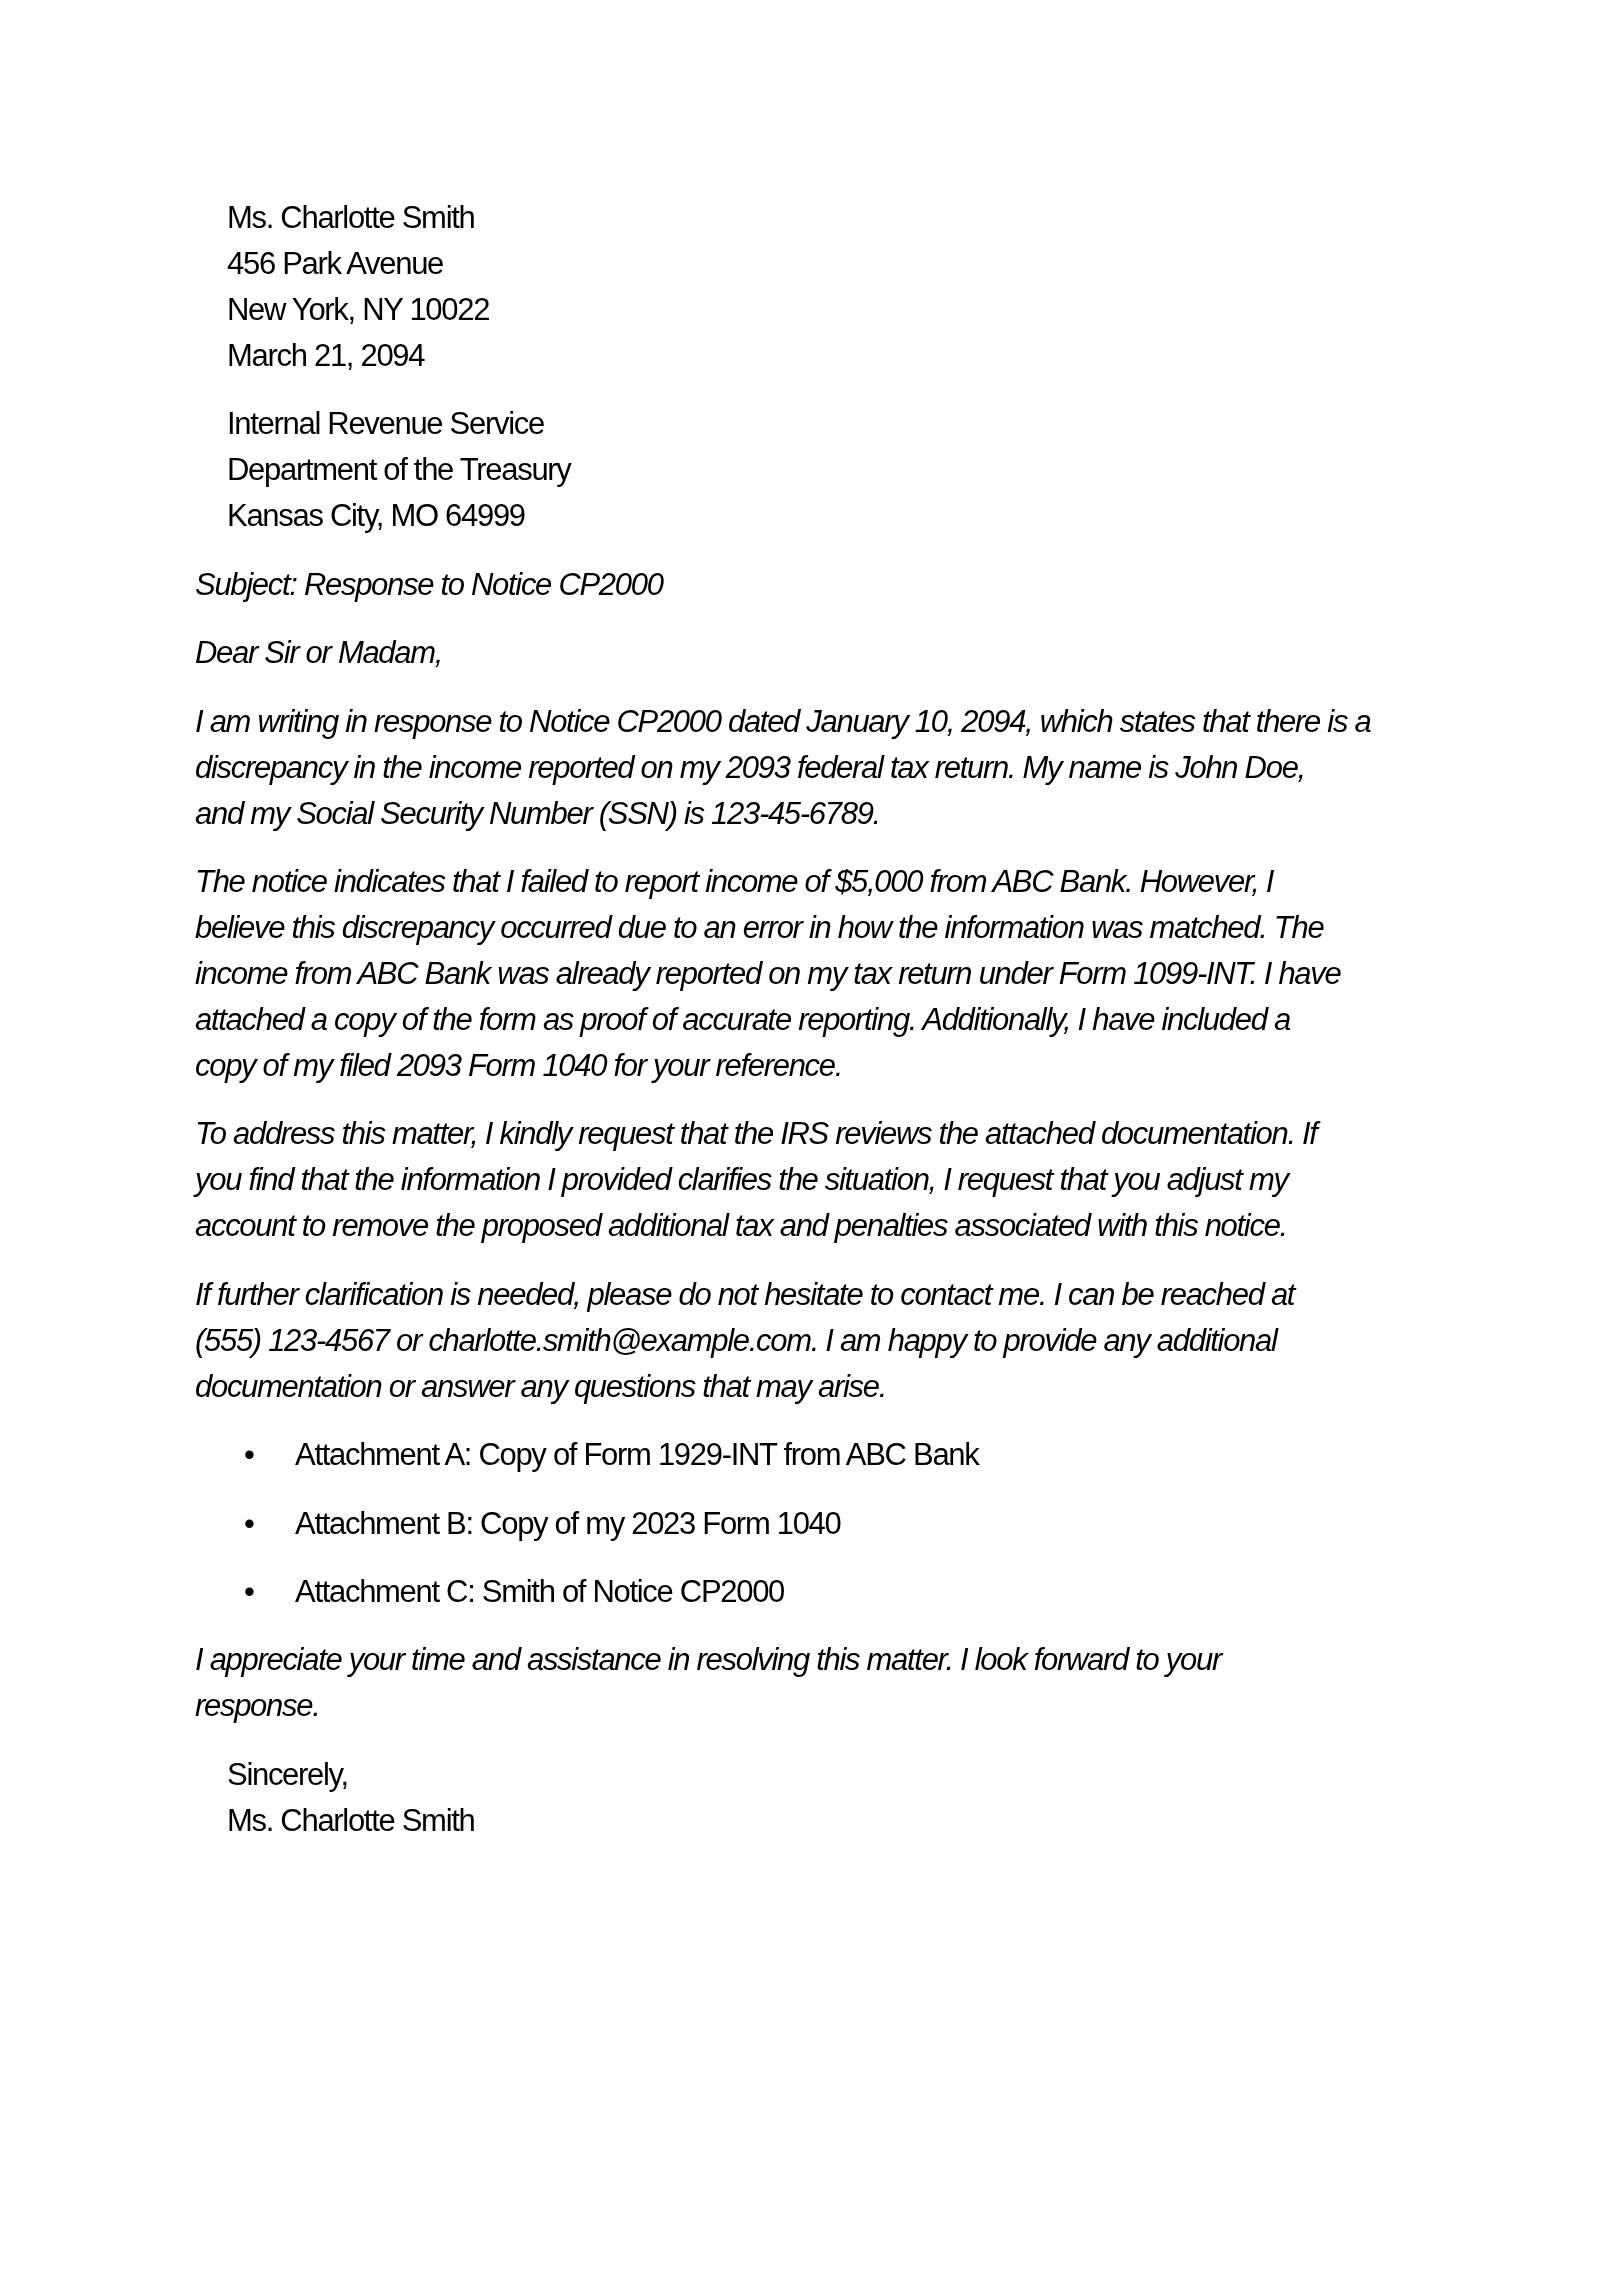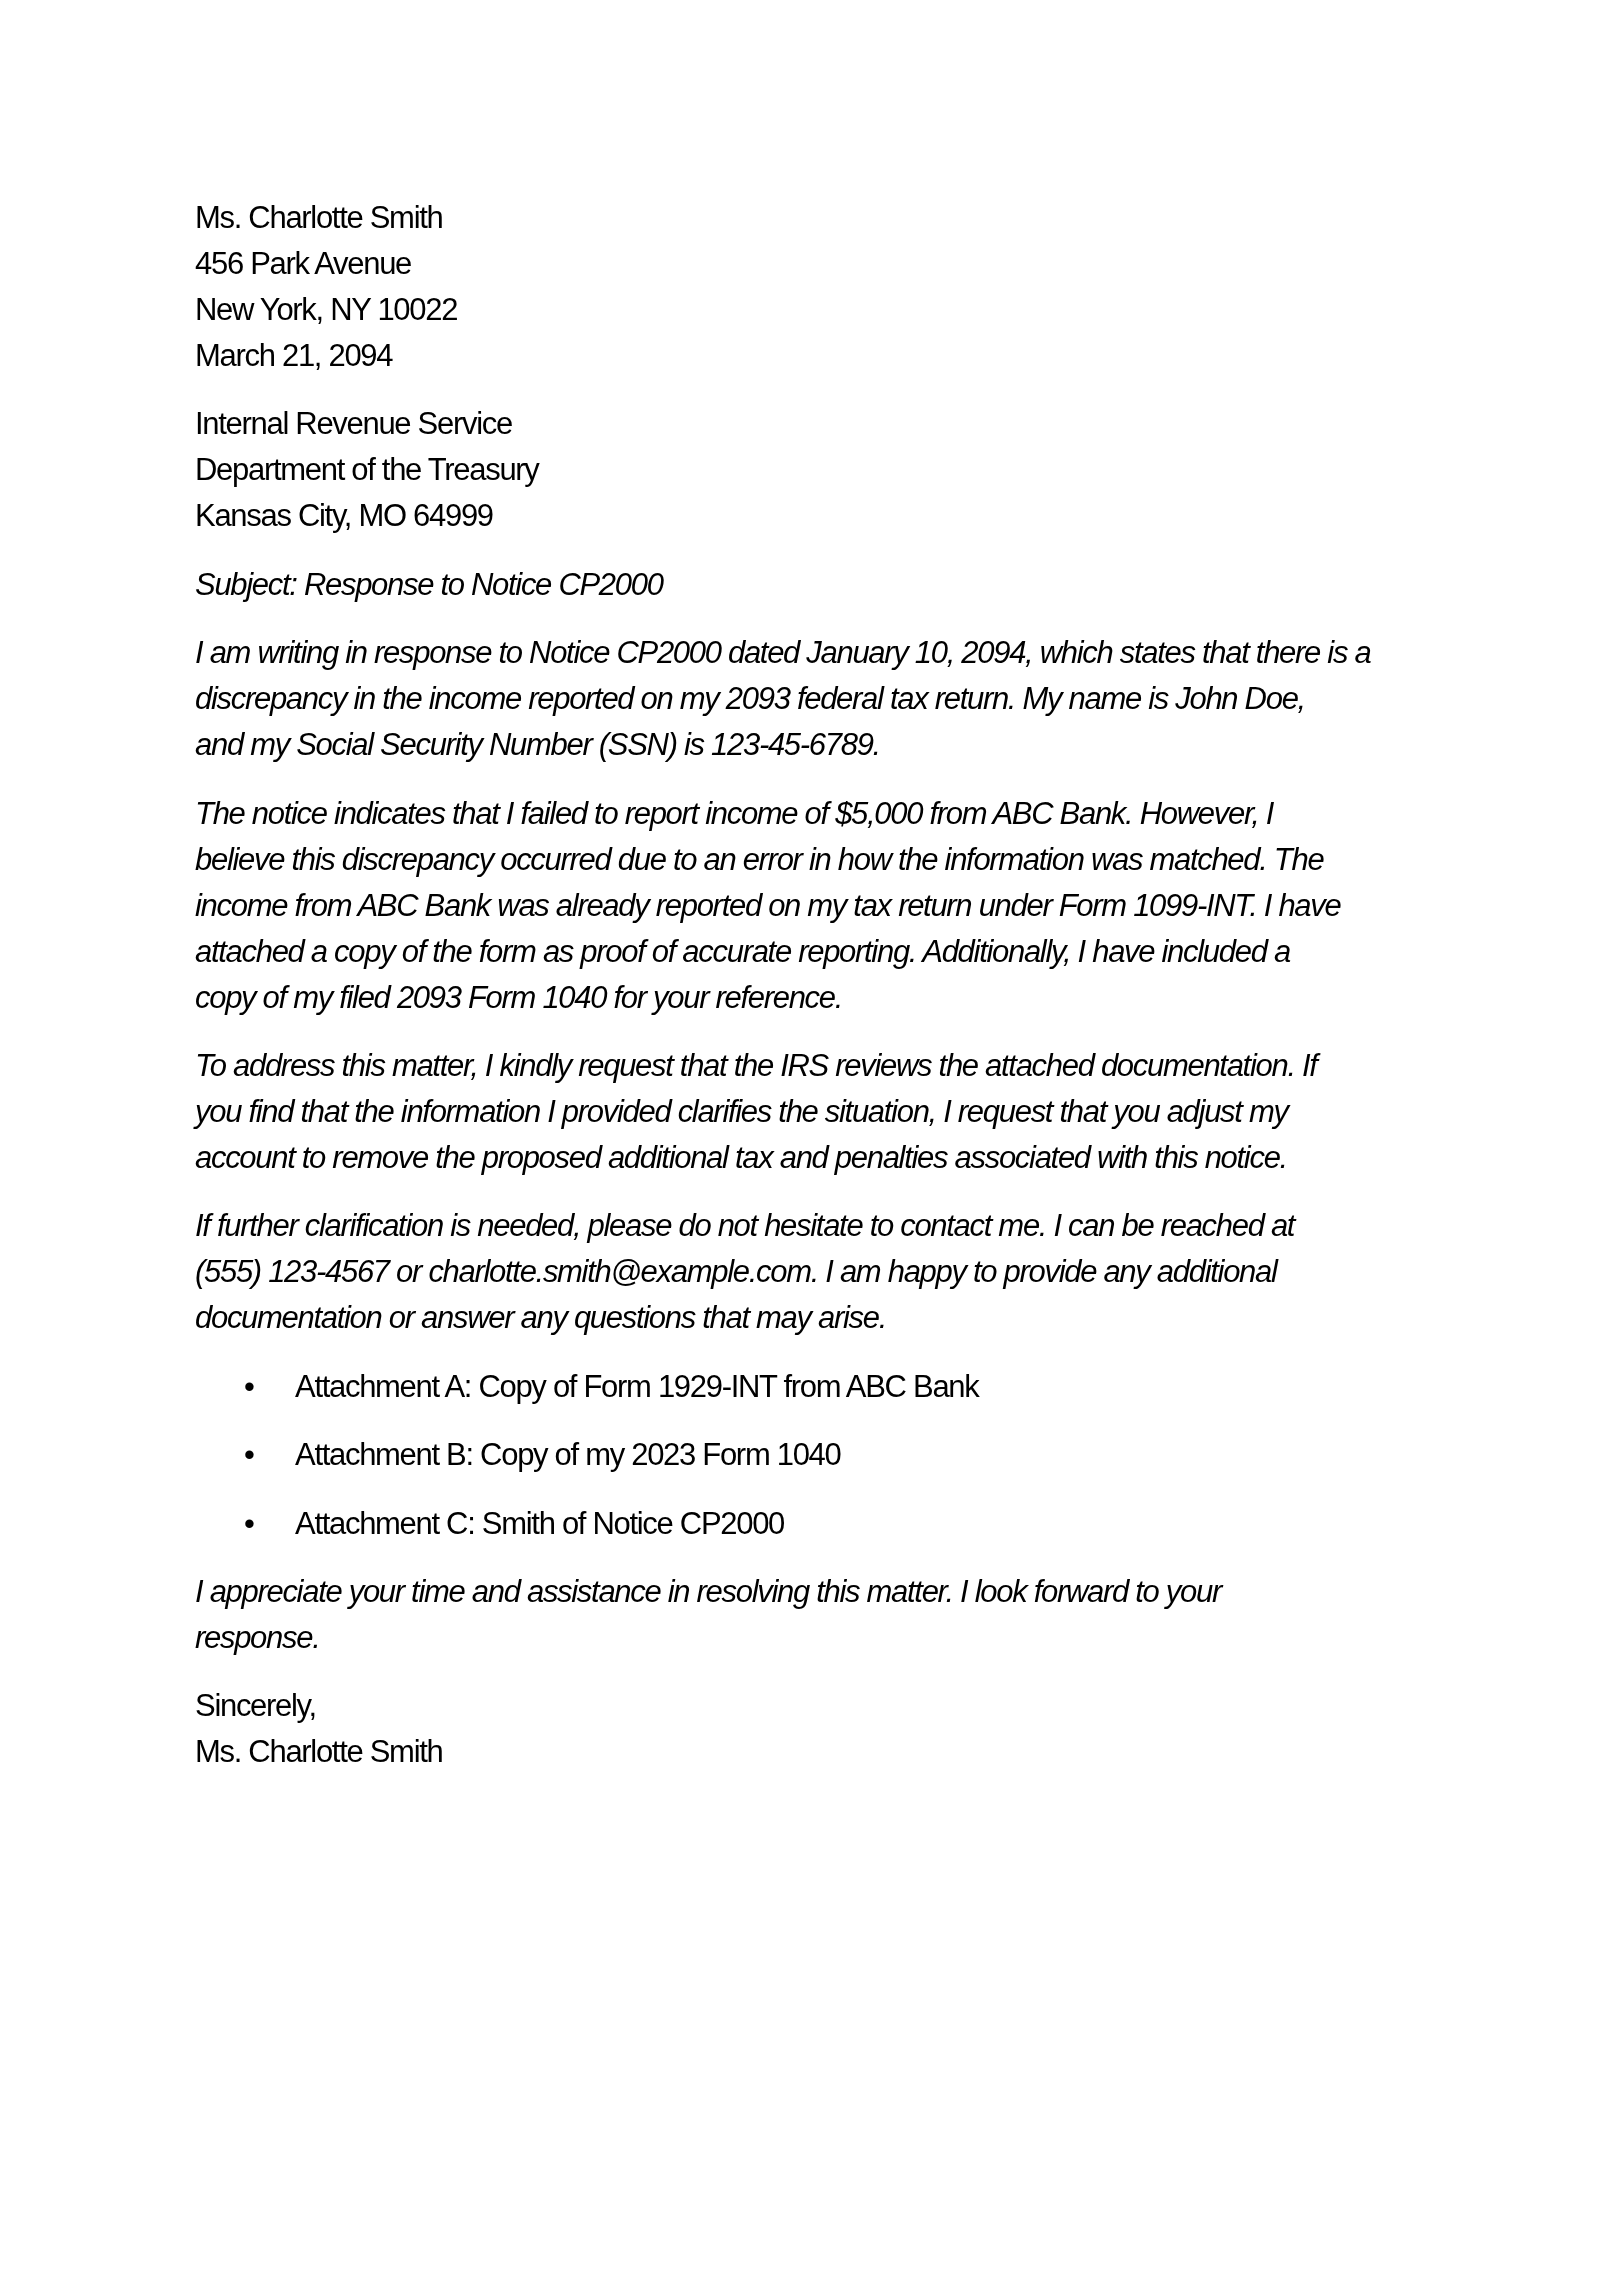--- a/index.html
+++ b/index.html
@@ -26,20 +26,21 @@
   .para {
     margin: 0 0 22.4px 0;
     white-space: pre-line;
     font-style: italic;
   }
   .block {
     margin: 0 0 22.4px 0;
   }
   .block div {
     white-space: nowrap;
+    margin-left: 32px;
   }
   .bullet-item {
     position: relative;
     padding-left: 100px;
     margin: 0 0 22.4px 0;
   }
   .bullet-dot {
     position: absolute;
     left: 49px;
     top: 0;
@@ -59,20 +60,21 @@
     </div>
 
     <div class="block">
       <div>Internal Revenue Service</div>
       <div>Department of the Treasury</div>
       <div>Kansas City, MO 64999</div>
     </div>
 
     <div class="para">Subject: Response to Notice CP2000</div>
 
+    <div class="para">Dear Sir or Madam,</div>
 
     <div class="para">I am writing in response to Notice CP2000 dated January 10, 2094, which states that there is a
 discrepancy in the income reported on my 2093 federal tax return. My name is John Doe,
 and my Social Security Number (SSN) is 123-45-6789.</div>
 
     <div class="para">The notice indicates that I failed to report income of $5,000 from ABC Bank. However, I
 believe this discrepancy occurred due to an error in how the information was matched. The
 income from ABC Bank was already reported on my tax return under Form 1099-INT. I have
 attached a copy of the form as proof of accurate reporting. Additionally, I have included a
 copy of my filed 2093 Form 1040 for your reference.</div>

